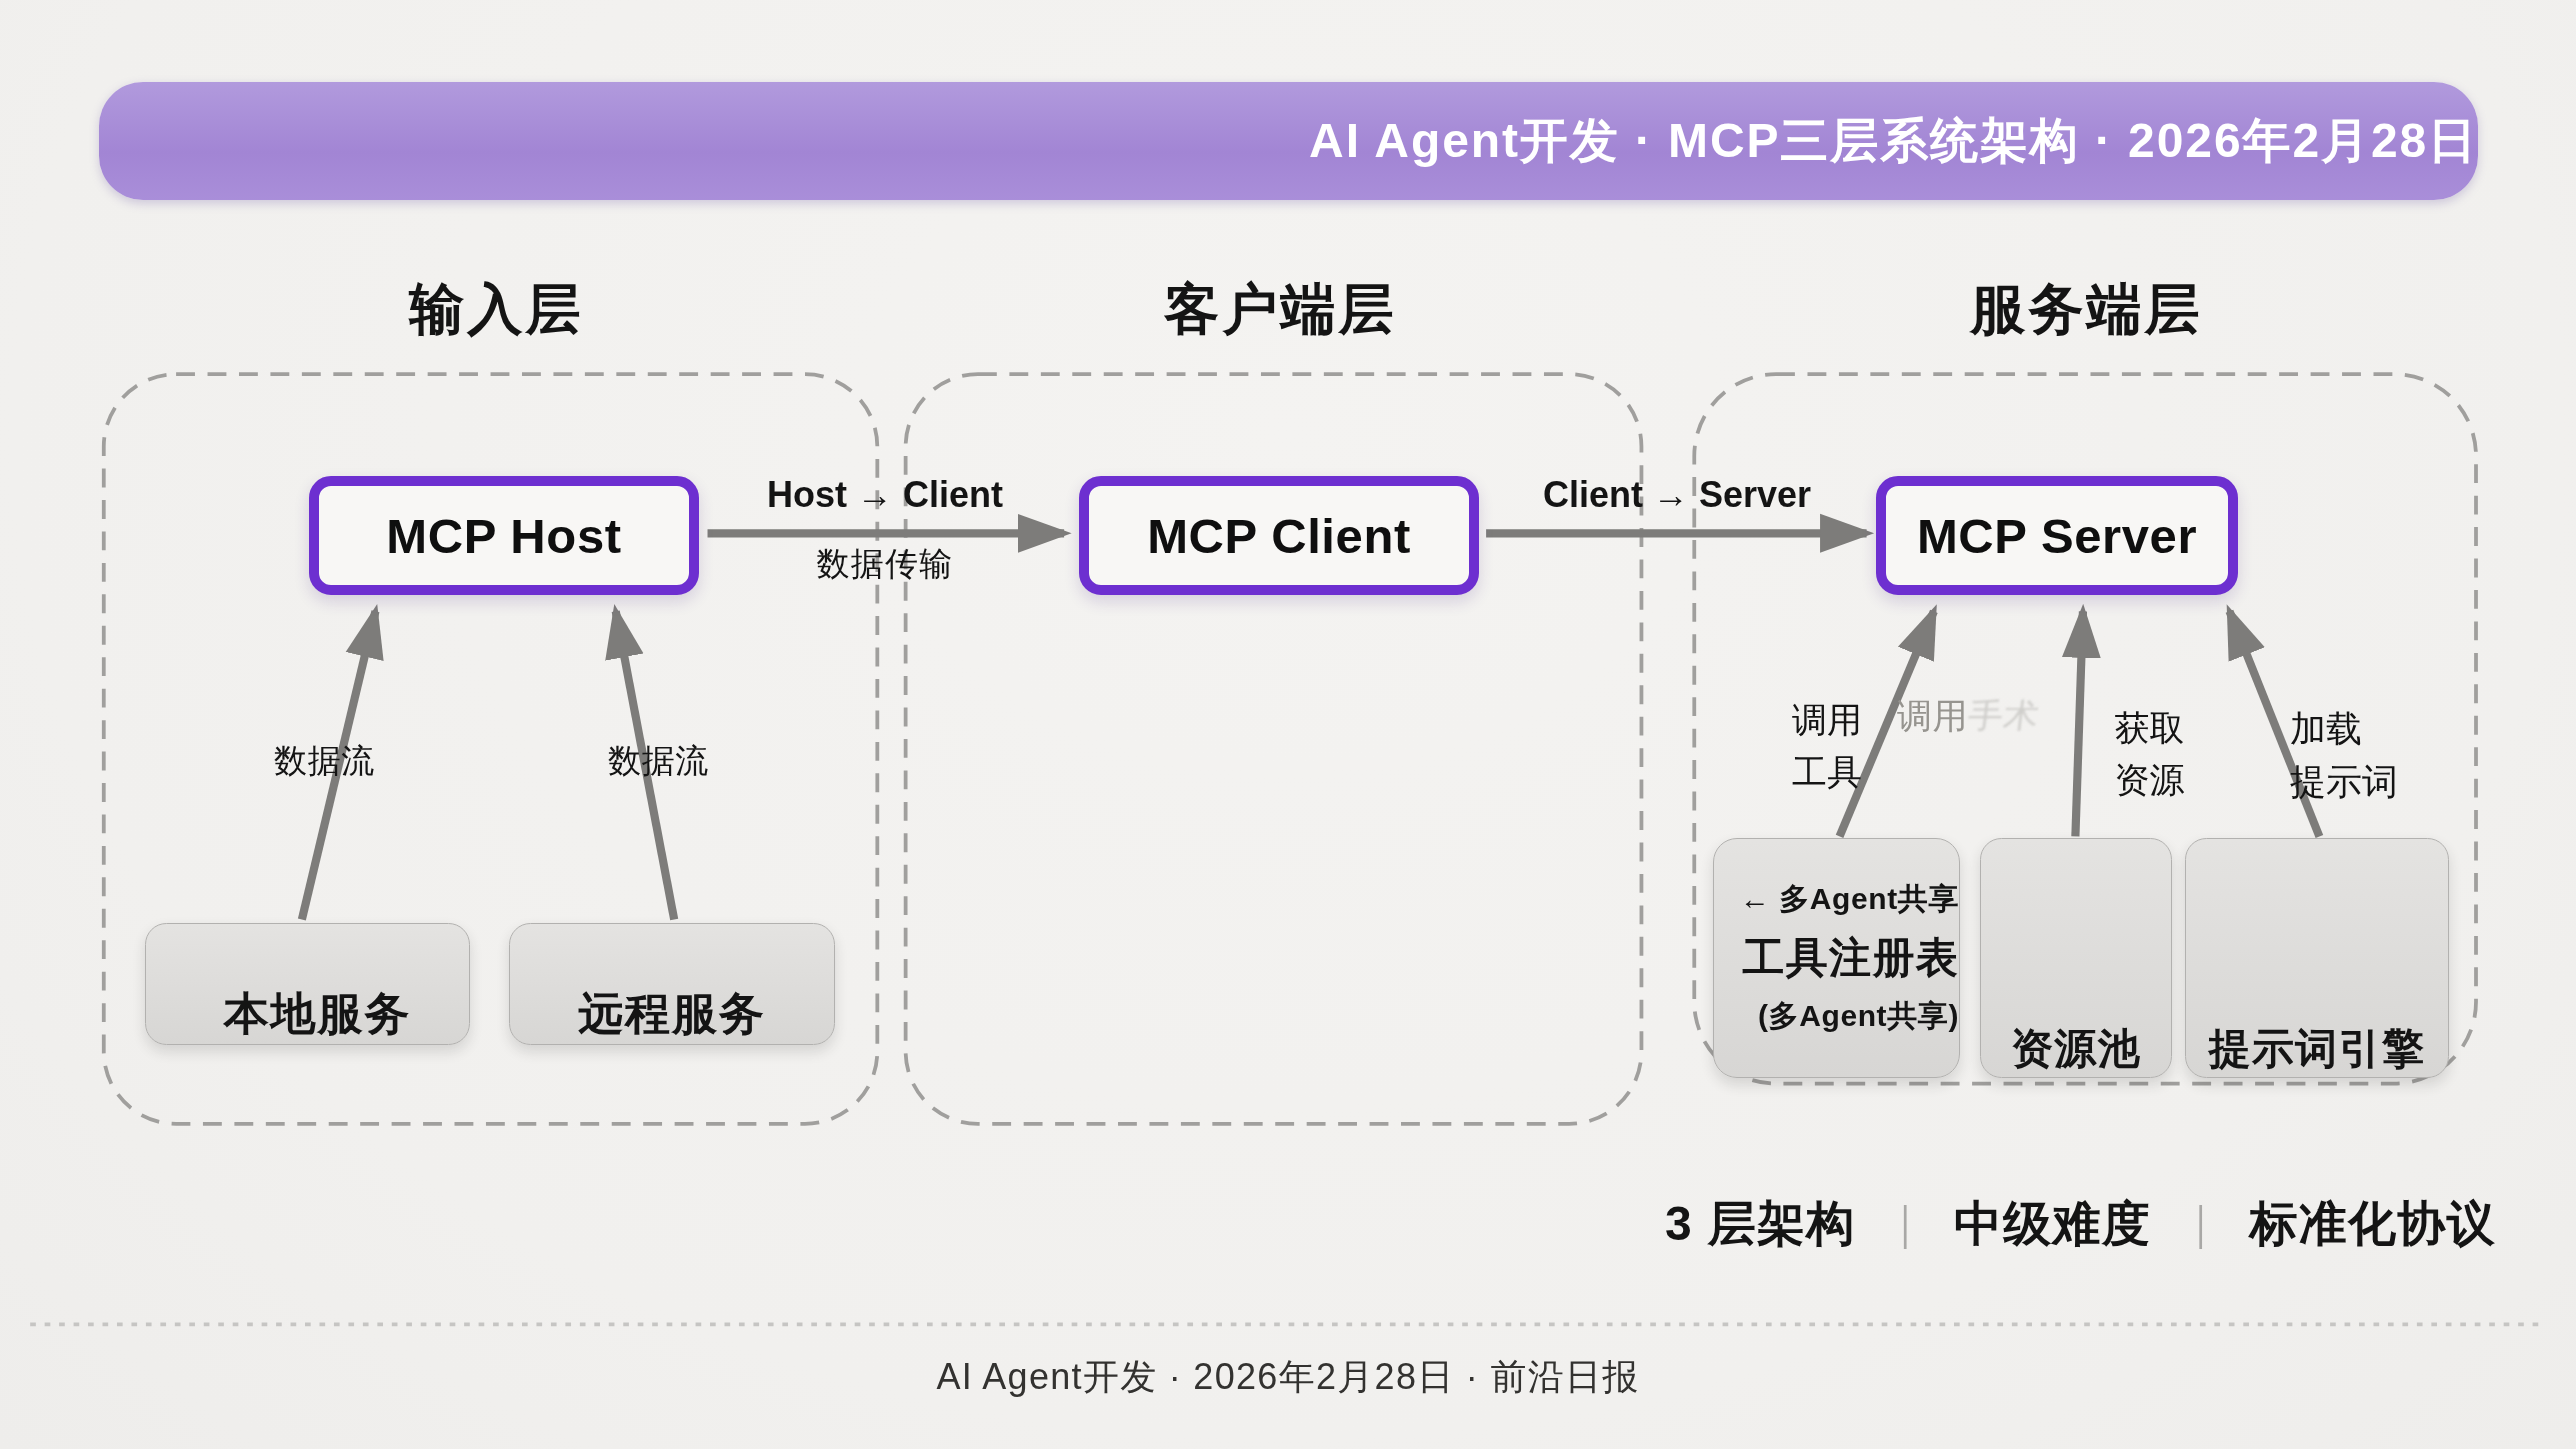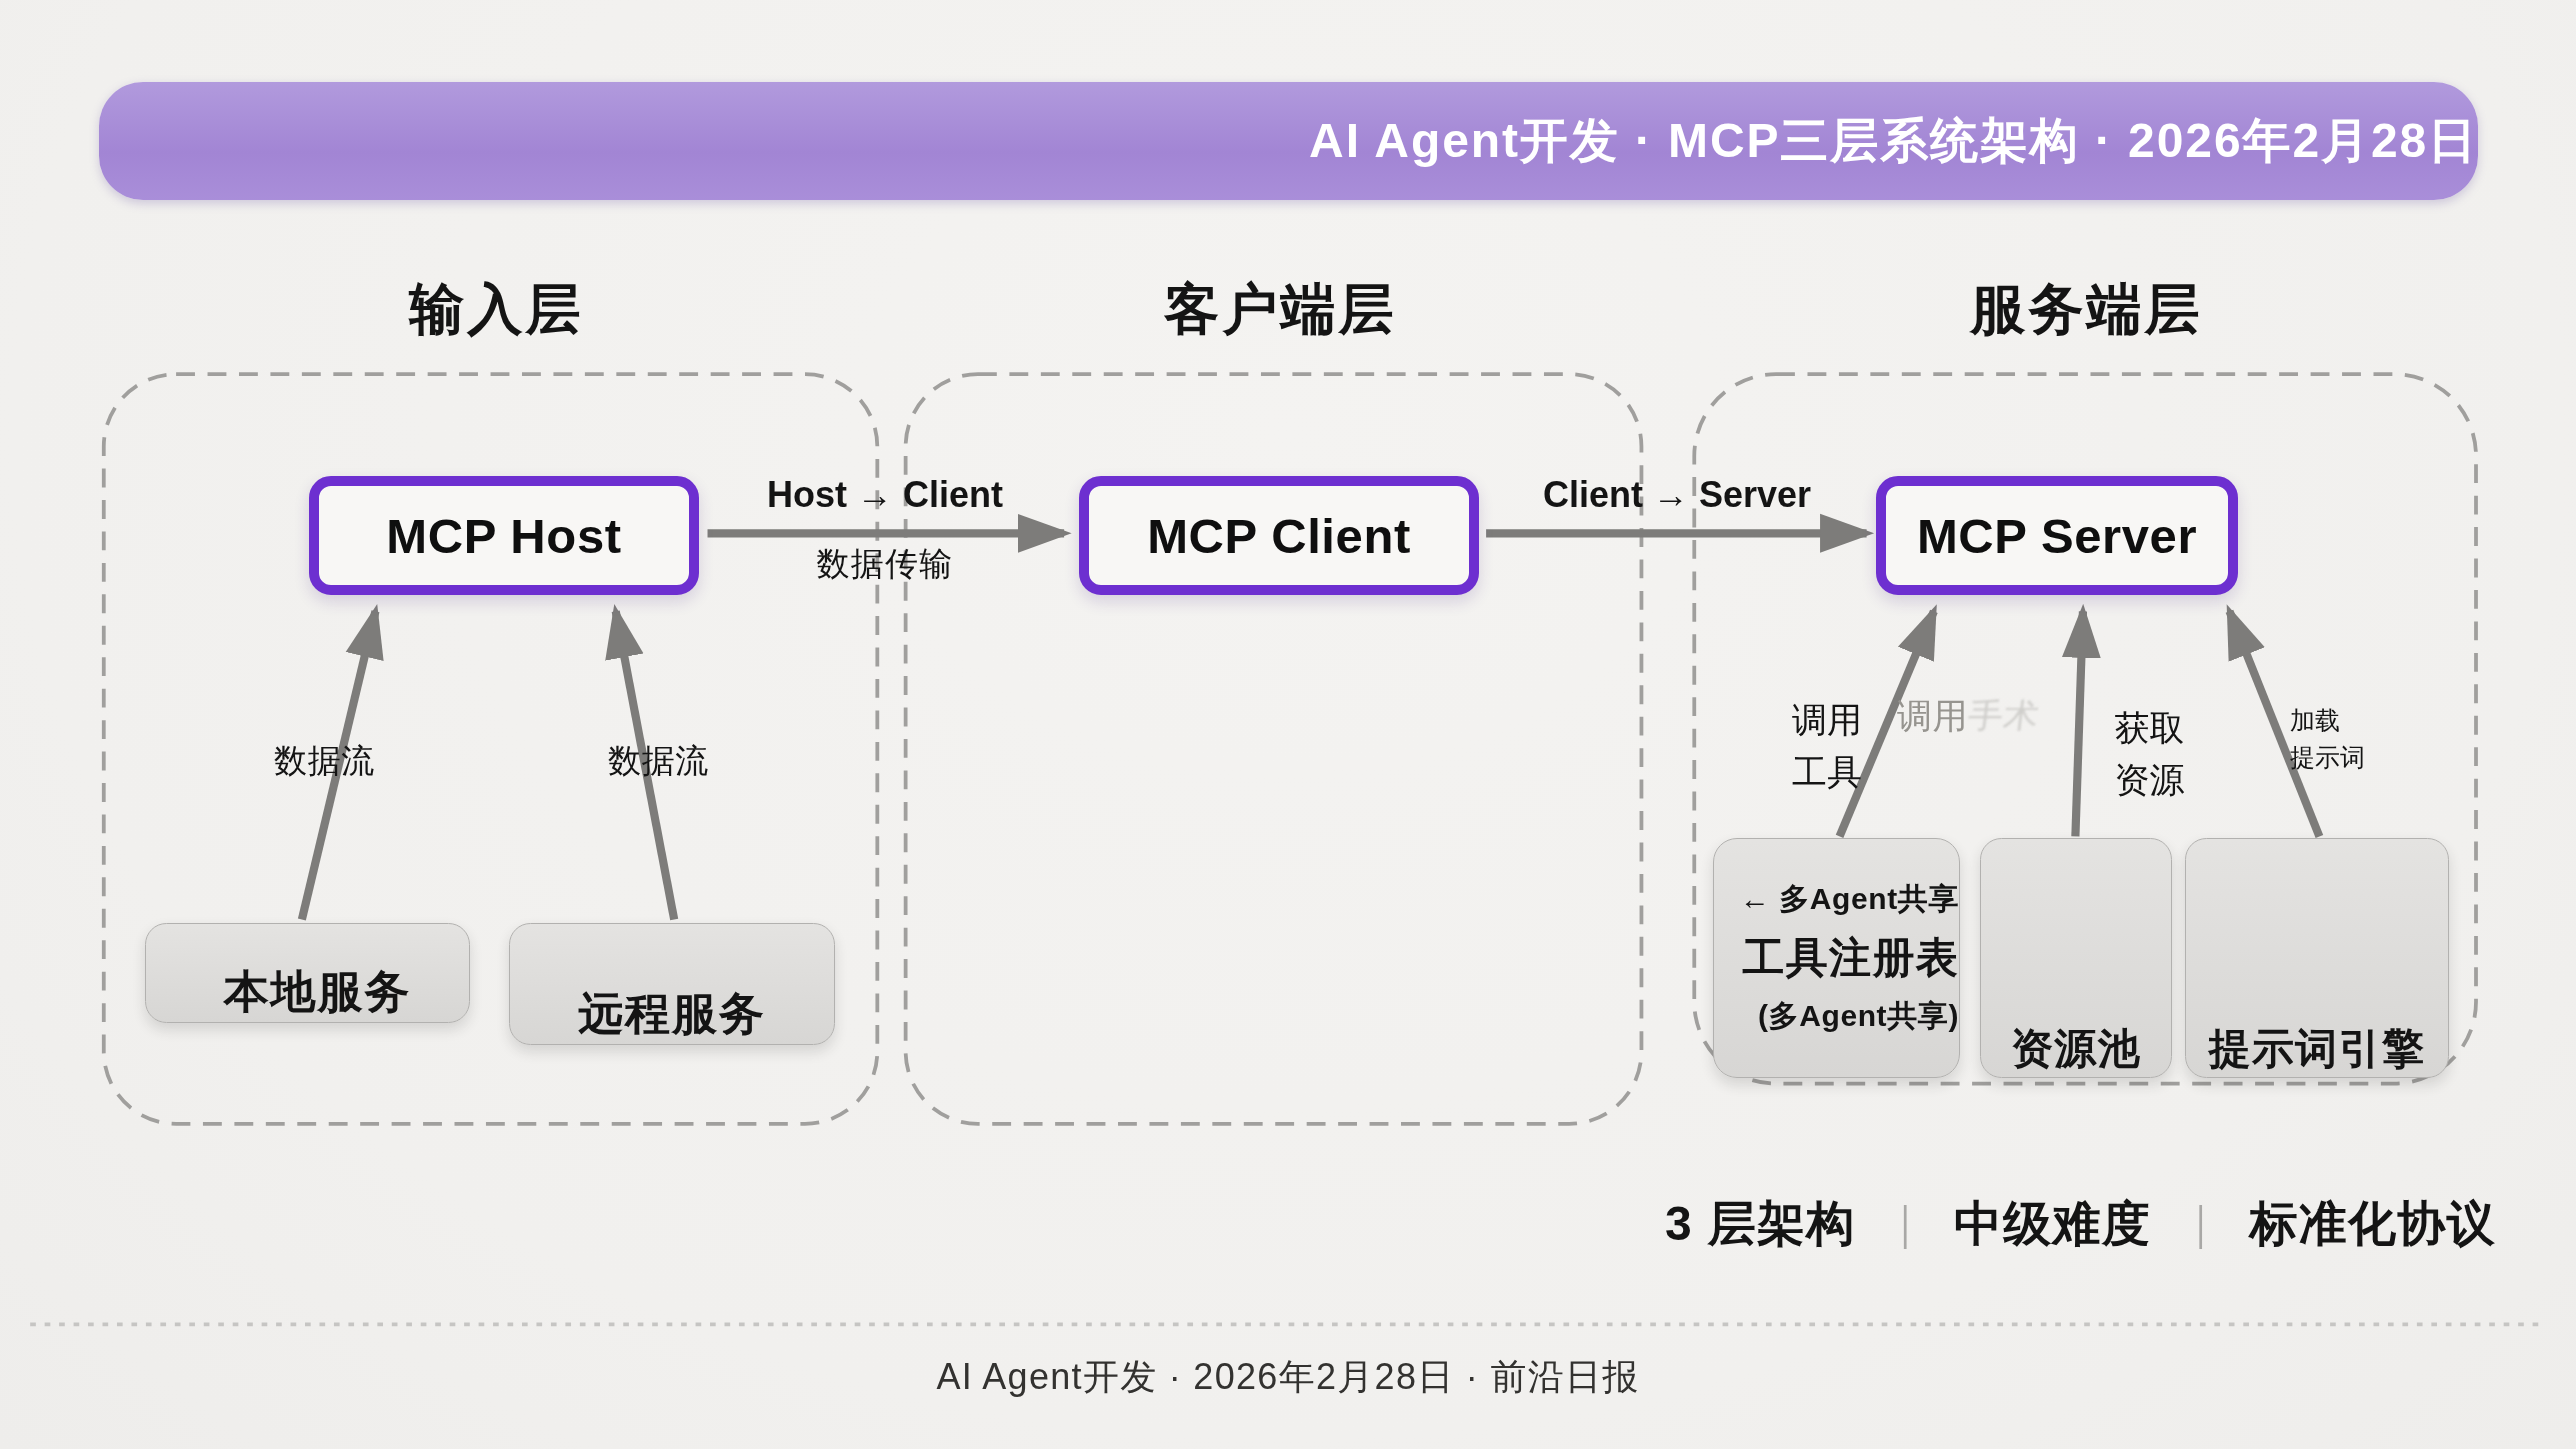--- a/index.html
+++ b/index.html
@@ -43,40 +43,40 @@
   #box-server{left:1876px;width:362px;}
 
   .gray-box{
     position:absolute;box-sizing:border-box;
     background:linear-gradient(180deg,#e4e3e1 0%,#d7d6d4 100%);
     border:1.9px solid #b2b1af;border-radius:21.4px;
     display:flex;align-items:flex-end;justify-content:center;
     color:#141414;box-shadow:0 6.3px 12.6px rgba(40,40,40,.14);
     text-align:center;
   }
-  #box-local{left:145px;top:923px;width:325px;height:100px;font-size:45px;font-weight:700;letter-spacing:1.9px;padding-left:20px;}
+  #box-local{left:145px;top:923px;width:325px;height:122px;font-size:45px;font-weight:700;letter-spacing:1.9px;padding-left:20px;}
   #box-remote{left:509px;top:923px;width:326px;height:122px;font-size:45px;font-weight:700;letter-spacing:1.9px;}
   #box-registry{left:1713px;top:838px;width:247px;height:240px;flex-direction:column;gap:10px;border-radius:24px;}
   #box-pool{left:1980px;top:838px;width:192px;height:240px;font-size:42px;font-weight:700;letter-spacing:1.3px;}
   #box-engine{left:2185px;top:838px;width:264px;height:240px;font-size:42px;font-weight:700;letter-spacing:1.3px;}
   .registry-note{font-size:30px;font-weight:600;letter-spacing:0.6px;}
   .registry-title{font-size:42px;font-weight:700;letter-spacing:1.3px;}
 
   .edge-label{position:absolute;text-align:center;color:#141414;white-space:nowrap;}
   #lbl-hc1{left:665px;top:474px;width:440px;font-size:36px;font-weight:700;}
   #lbl-hc2{left:665px;top:542px;width:440px;font-size:33px;font-weight:500;letter-spacing:1.3px;}
   #lbl-cs1{left:1457px;top:474px;width:440px;font-size:36px;font-weight:700;}
   #lbl-cs2{left:1457px;top:542px;width:440px;font-size:33px;font-weight:500;letter-spacing:1.3px;}
   #lbl-df-left{left:230px;top:739px;width:189px;font-size:33px;font-weight:500;letter-spacing:0.6px;}
   #lbl-df-right{left:564px;top:739px;width:189px;font-size:33px;font-weight:500;letter-spacing:0.6px;}
 
   .two-line{line-height:1.48;}
   #lbl-call{left:1729px;top:694px;width:196px;font-size:35px;font-weight:500;}
   #lbl-get{left:2055px;top:702px;width:189px;font-size:35px;font-weight:500;}
-  #lbl-load{left:2290px;top:702px;width:239px;font-size:25px;font-weight:500;text-align:left;}
+  #lbl-load{left:2290px;top:702px;width:239px;font-size:36px;font-weight:500;text-align:left;}
 
   #lbl-ghost{left:1897px;top:693px;width:239px;font-size:35px;font-weight:500;text-align:left;letter-spacing:0.6px;}
   #lbl-ghost .ghost-dark{color:#96948f;}
   #lbl-ghost .ghost-faint{
     color:#cfcecb;display:inline-block;
     transform:skewX(-7deg) scaleY(.95);
     filter:blur(1.3px);
   }
 
   .meta-row{

